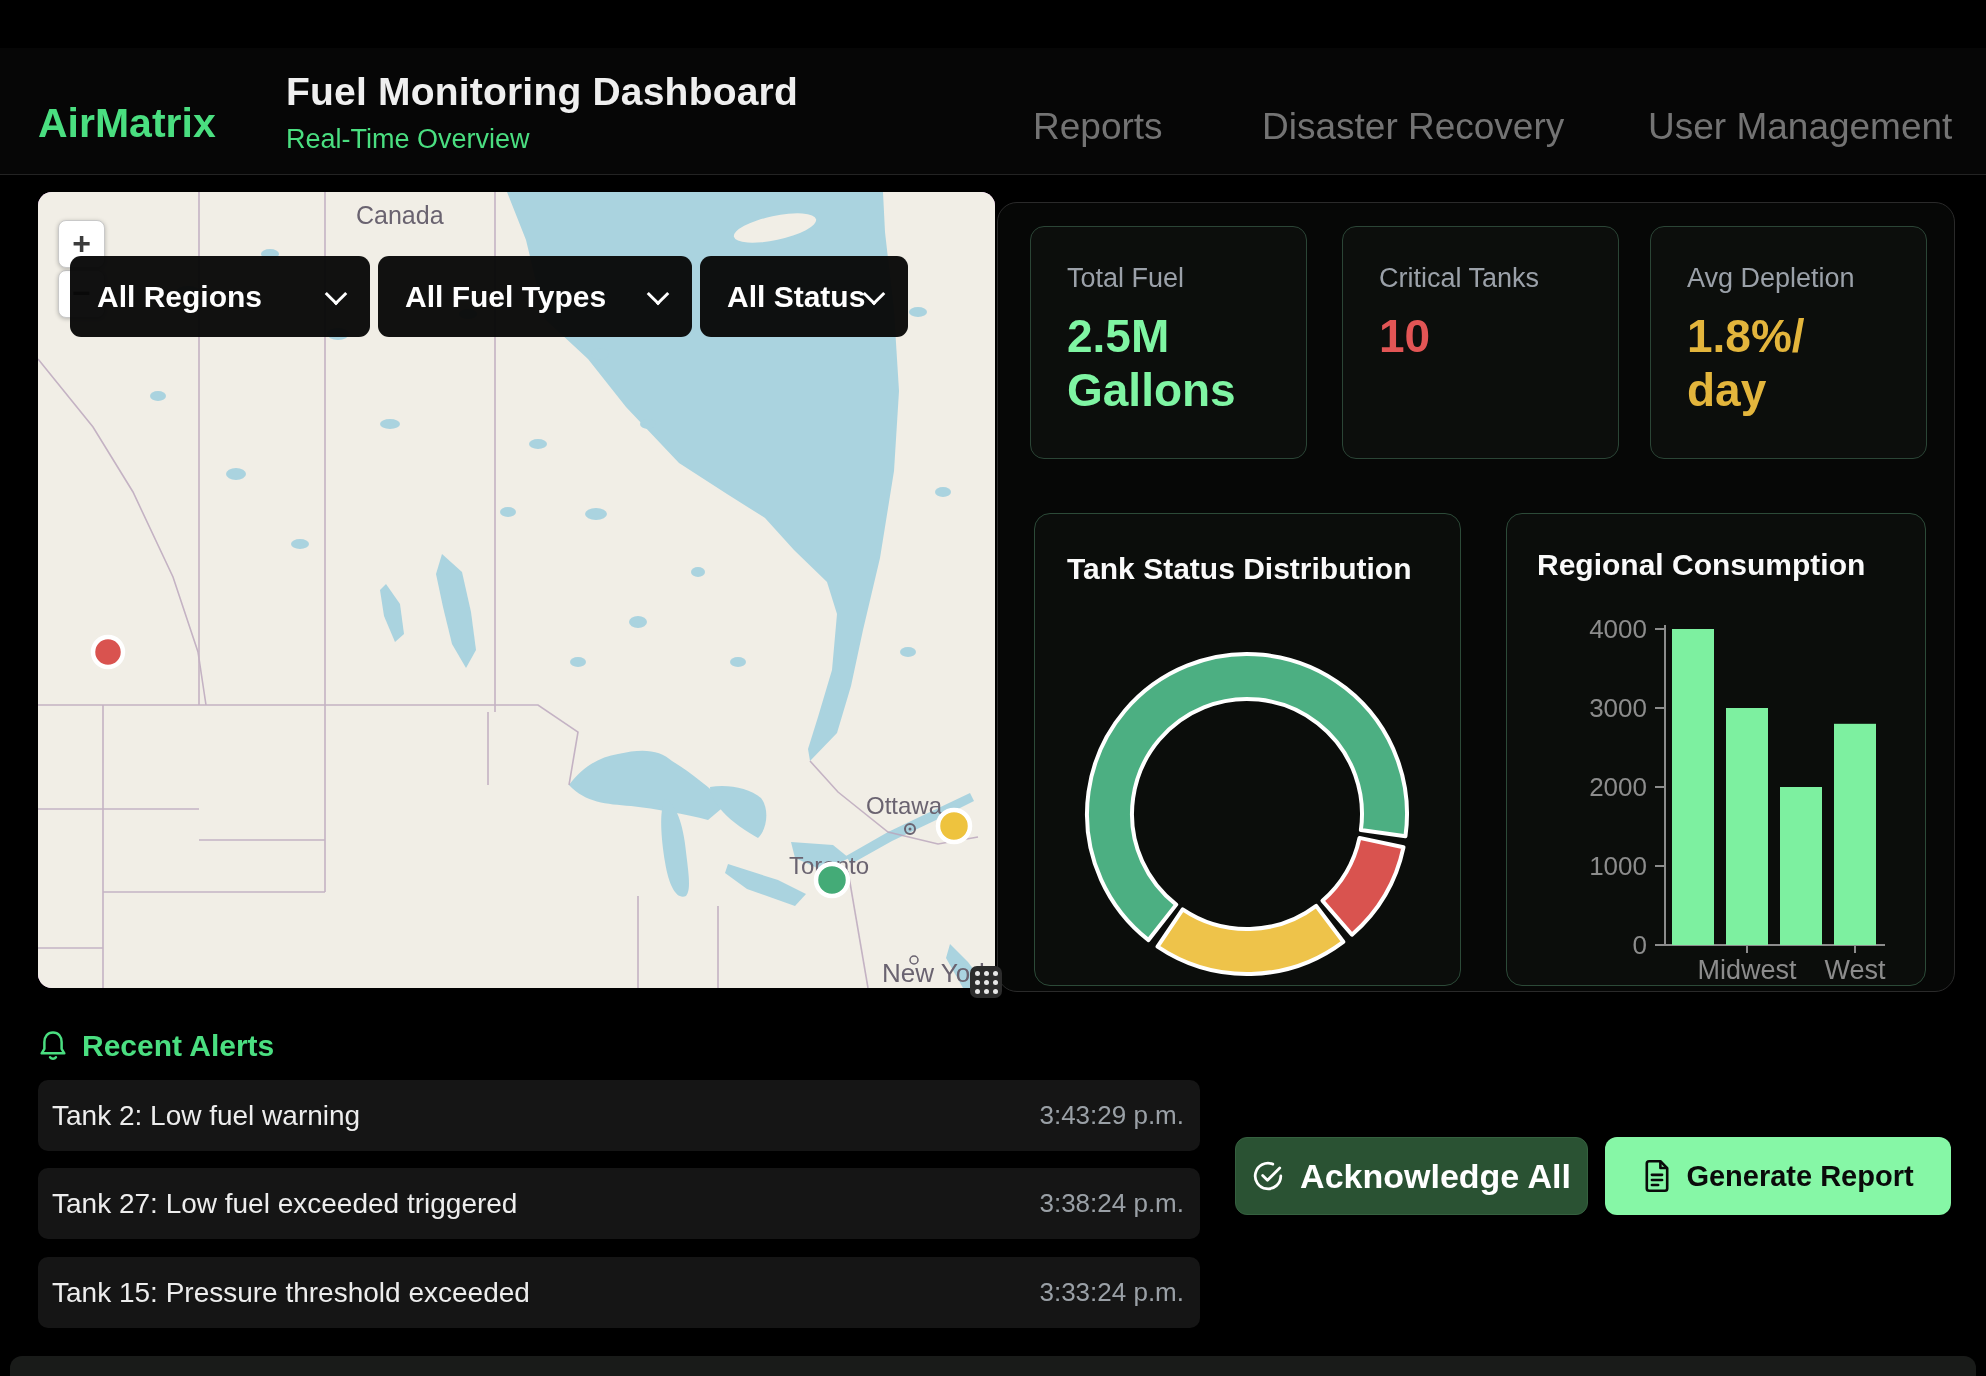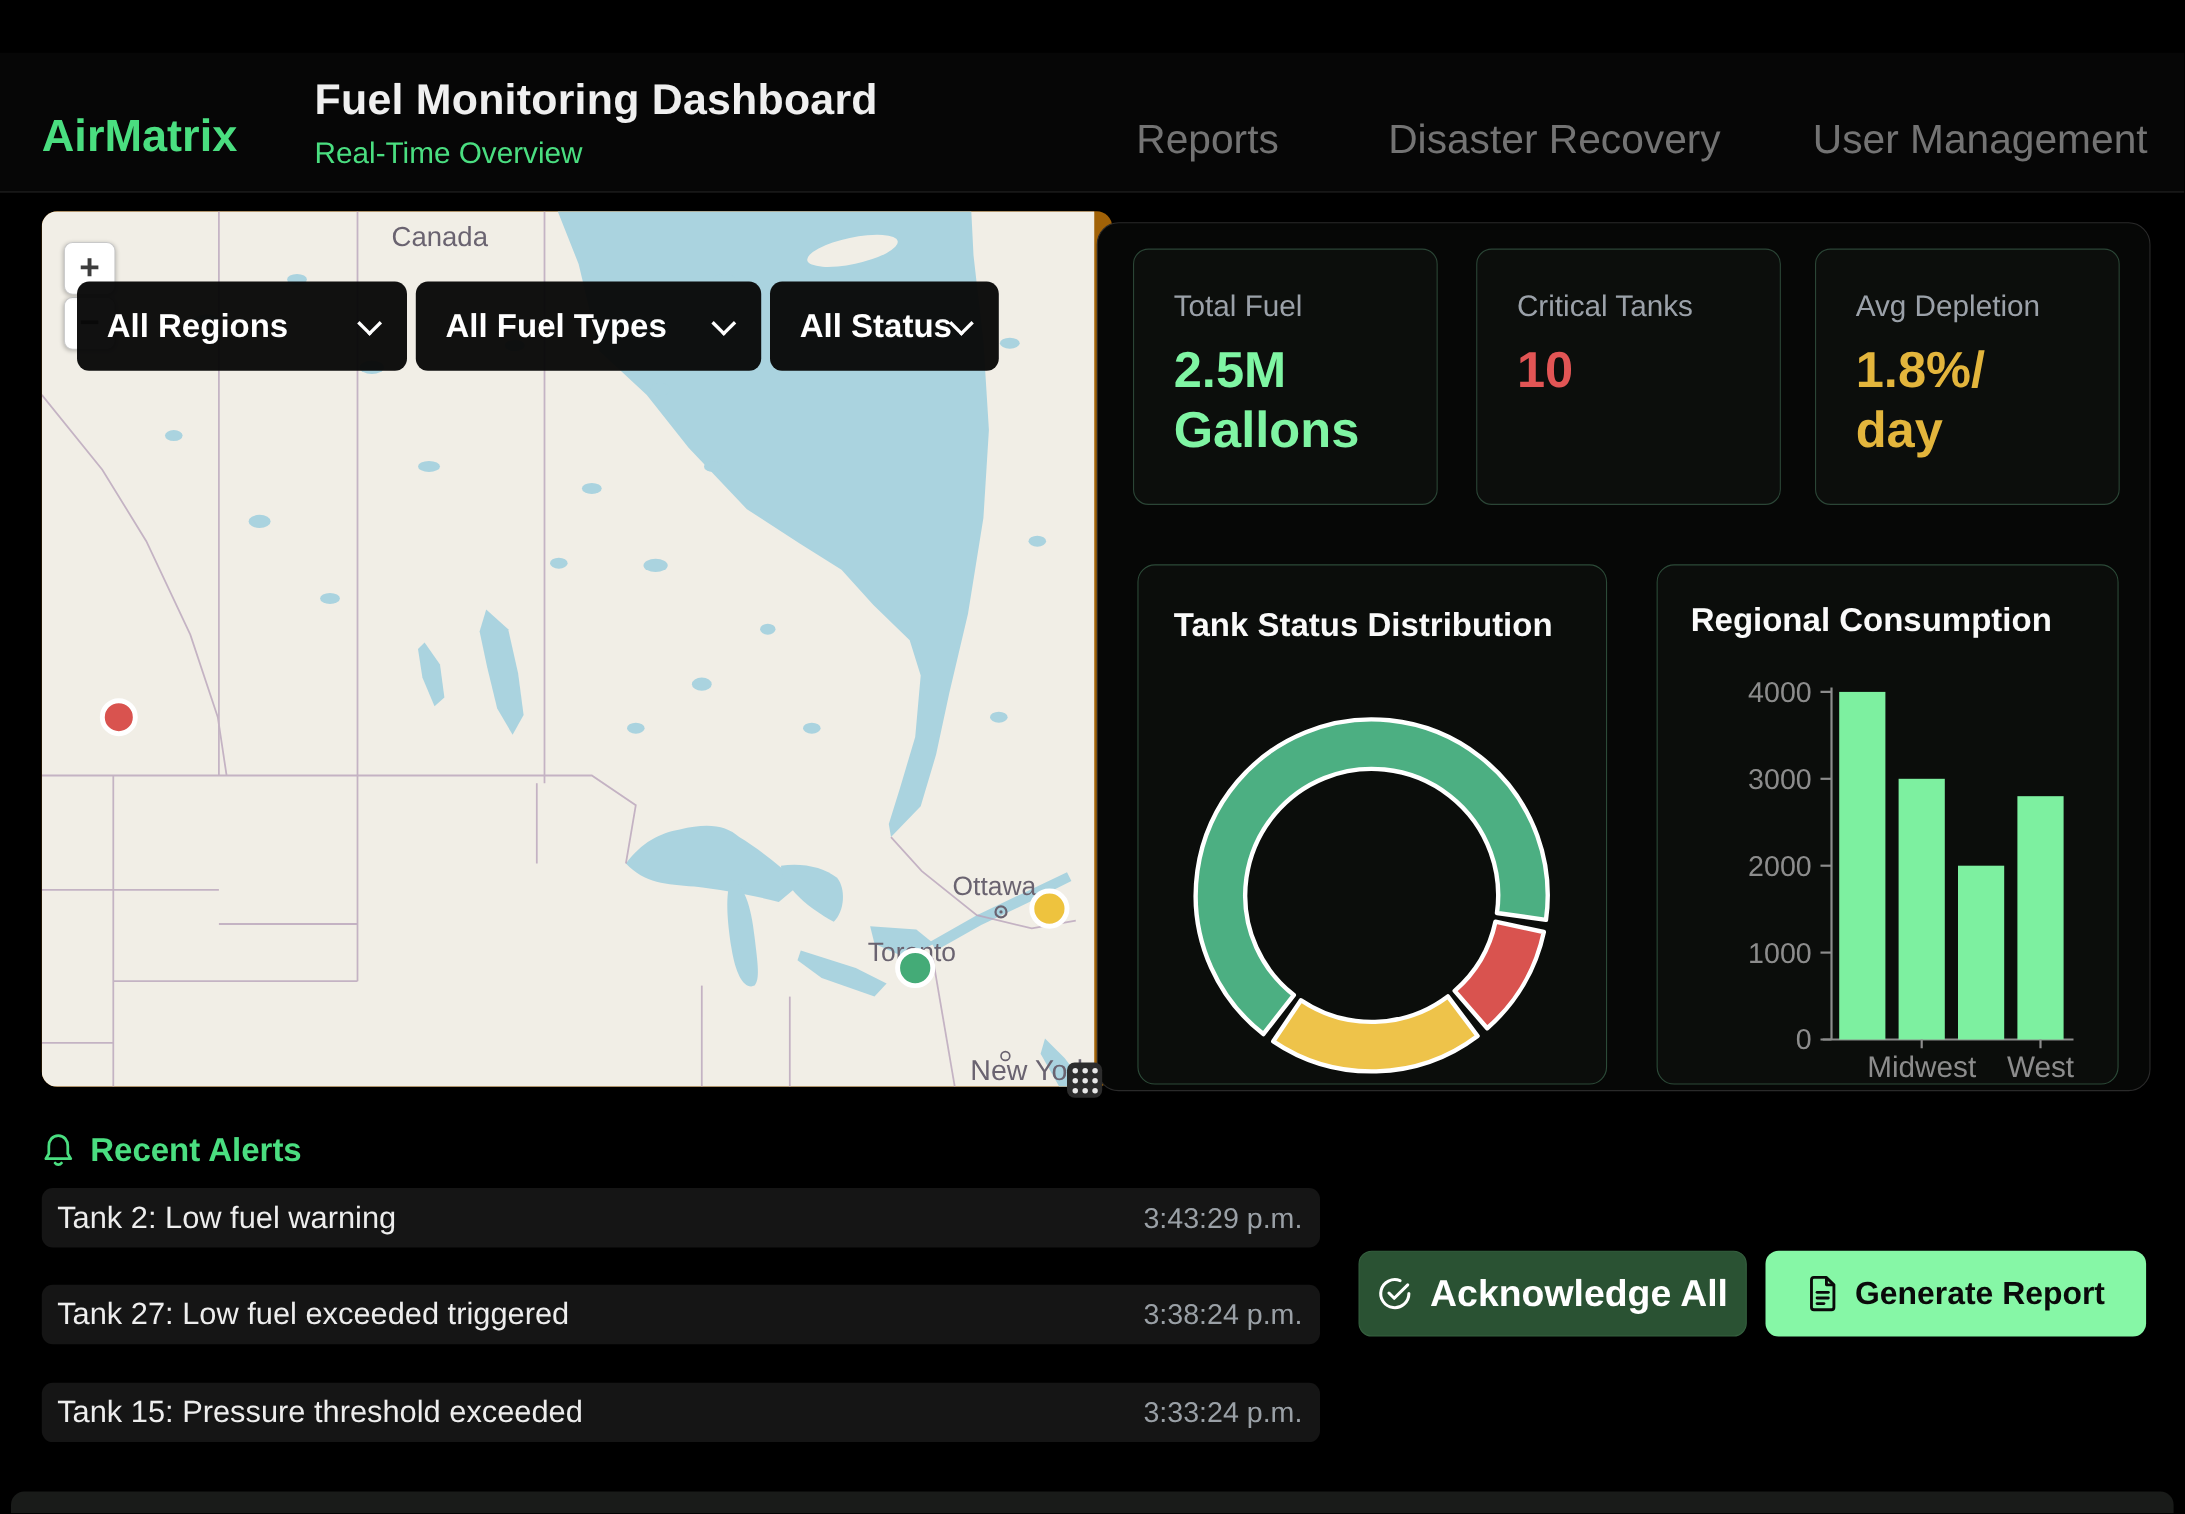--- a/index.html
+++ b/index.html
@@ -10,21 +10,21 @@
   .header{position:absolute;left:0;top:0;width:1986px;height:126px;background:#060606;
           border-bottom:1px solid #232323;margin-top:48px;}
   .brand{position:absolute;left:38px;top:52px;font-size:41px;font-weight:bold;color:#4ade80;}
   .title{position:absolute;left:286px;top:22px;font-size:39px;font-weight:bold;color:#efefef;letter-spacing:.2px;}
   .subtitle{position:absolute;left:286px;top:76px;font-size:27px;font-weight:500;color:#4ade80;}
   .nav-item{position:absolute;top:58px;font-size:37px;color:#737373;cursor:pointer;}
   .nav-reports{left:1033px;} .nav-dr{left:1262px;} .nav-um{left:1648px;}
 
   
   .map-panel{position:absolute;left:38px;top:192px;width:957px;height:796px;border-radius:14px;
-             overflow:hidden;background:#a16207;padding-left:16px;}
+             overflow:hidden;background:#f0abfc;}
   .map-svg{position:absolute;left:0;top:0;}
   .zoom-btn{position:absolute;width:45px;height:46px;background:#fff;border:1px solid #c9c9c9;
             border-radius:8px;color:#3c3c3c;font-size:32px;font-weight:bold;text-align:center;
             line-height:44px;z-index:2;box-shadow:0 1px 4px rgba(0,0,0,.25);}
   .zoom-in{left:20px;top:28px;} .zoom-out{left:20px;top:78px;z-index:1;}
   .filters{position:absolute;left:32px;top:64px;z-index:3;display:flex;}
   .pill{position:relative;height:81px;background:rgba(7,7,7,.96);border-radius:11px;color:#fff;
         display:flex;align-items:center;padding-left:27px;box-sizing:border-box;cursor:pointer;}
   .pill-label{font-size:30px;font-weight:bold;}
   .pill-regions{width:300px;margin-right:8px;} .pill-fuel{width:314px;margin-right:8px;} .pill-status{width:208px;}
@@ -47,21 +47,21 @@
   .chart-card{position:absolute;top:310px;height:473px;background:#0b0d0b;border:1px solid #2c4a38;
               border-radius:16px;box-sizing:border-box;}
   .donut-card{left:36px;width:427px;} .bar-card{left:508px;width:420px;}
   .chart-title{position:absolute;left:32px;top:38px;font-size:30px;font-weight:bold;color:#fafafa;}
   .bar-card .chart-title{left:30px;top:34px;}
   .chart-svg{position:absolute;left:0;top:0;}
 
   
   .alerts-header{position:absolute;left:38px;top:1026px;height:40px;display:flex;align-items:center;}
   .alerts-title{font-size:30px;font-weight:bold;color:#4ade80;margin-left:14px;}
-  .alert-row{position:absolute;left:38px;width:1162px;height:54px;background:#151515;border-radius:10px;
+  .alert-row{position:absolute;left:38px;width:1162px;height:71px;background:#151515;border-radius:10px;
              display:flex;align-items:center;justify-content:space-between;box-sizing:border-box;
              padding:0 16px 0 14px;}
   .alert-text{font-size:28px;color:#ededed;}
   .alert-time{font-size:26px;color:#9aa0a6;}
 
   
   .btn{position:absolute;top:1137px;height:78px;border-radius:12px;display:flex;align-items:center;
        justify-content:center;cursor:pointer;box-sizing:border-box;}
   .btn-ack{left:1235px;width:353px;background:#2a5233;border:1px solid #35603f;}
   .btn-ack span{font-size:34px;font-weight:bold;color:#fff;margin-left:16px;}

